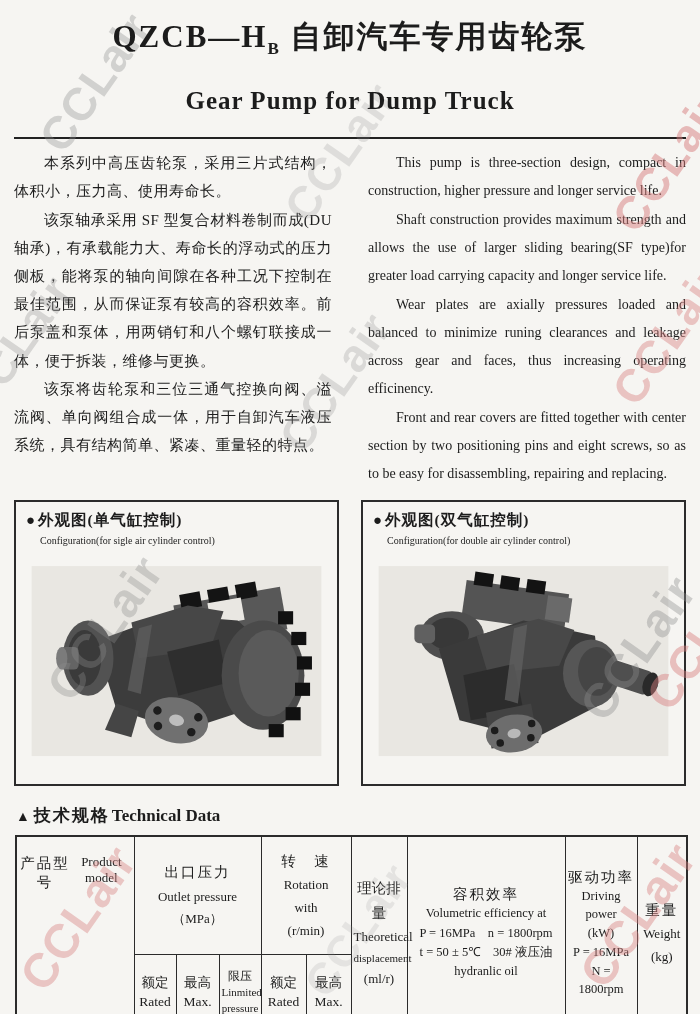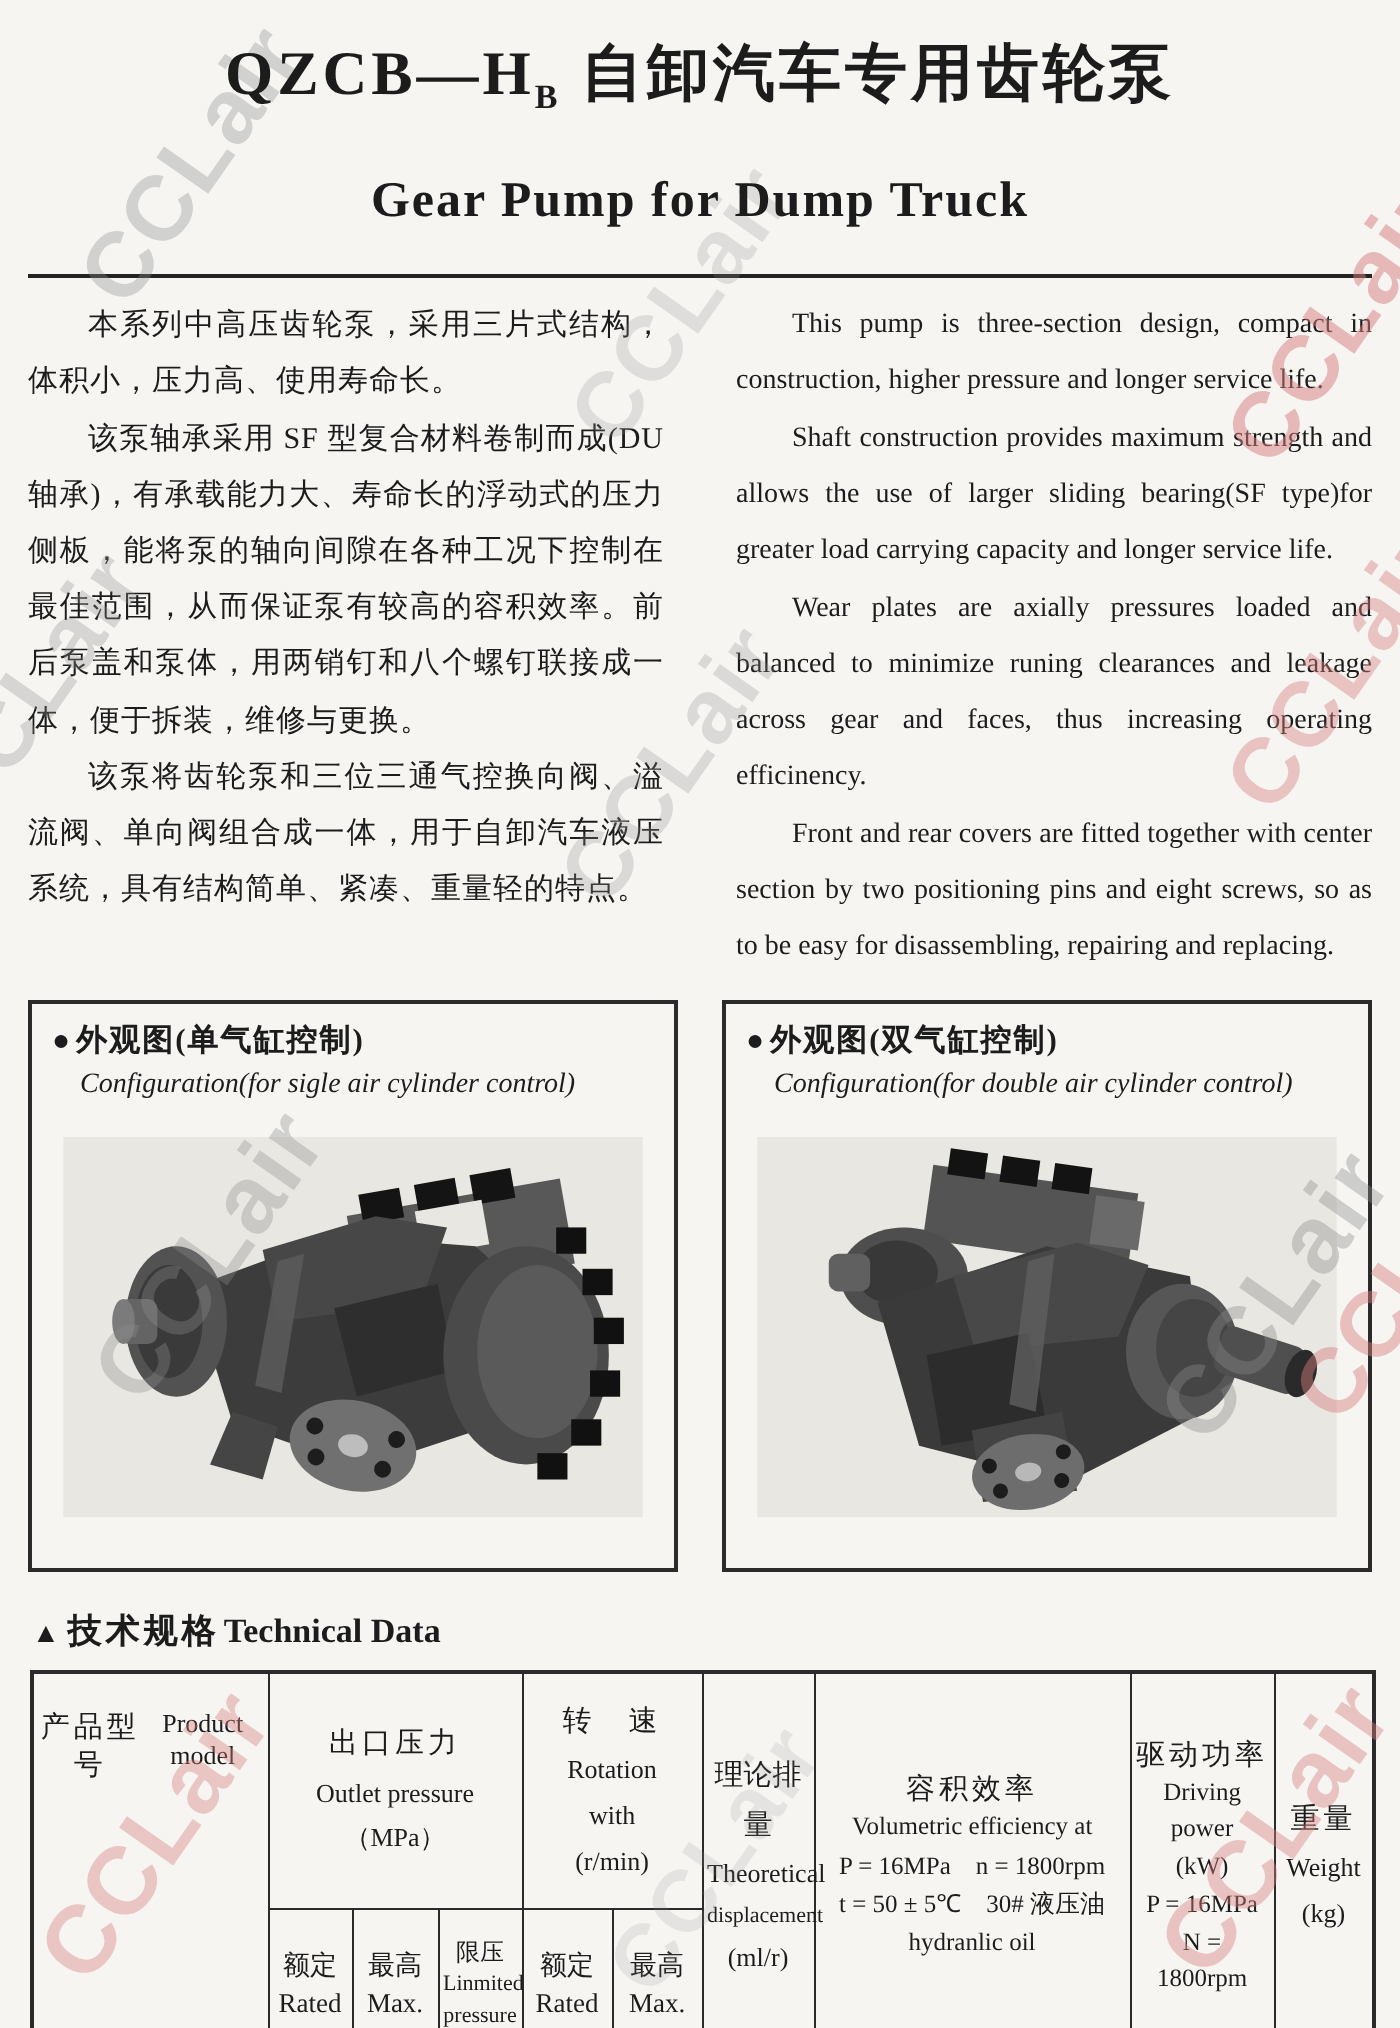--- a/index.html
+++ b/index.html
@@ -23,21 +23,21 @@
   .cols{display:flex;gap:36px;padding:10px 14px 0 14px;}
   .col{flex:1;text-align:justify;}
   .col-cn p{margin:0;font-size:15px;line-height:1.88;text-indent:2em;letter-spacing:0.5px;}
   .col-en p{margin:0;font-size:14px;line-height:2.02;text-indent:2em;}
   
   .figs{display:flex;gap:22px;padding:12px 14px 0 14px;}
   .figbox{flex:1;border:2px solid #2b2b2b;height:286px;padding:8px 10px;box-sizing:border-box;
           display:flex;flex-direction:column;}
   .figcap-cn{font-size:15.5px;font-weight:bold;letter-spacing:1px;}
   .figcap-cn .bullet{font-size:15px;margin-right:2px;}
-  .figcap-en{font-size:14px;margin:4px 0 2px 14px;font-style:italic;}
+  .figcap-en{font-size:10px;margin:4px 0 2px 14px;}
   .photo{flex:1;display:flex;align-items:center;justify-content:center;}
   .photo svg{width:100%;height:100%;}
   
   .tech-head{padding:18px 14px 6px 16px;display:flex;align-items:baseline;gap:2px;}
   .tech-cn{font-size:17px;font-weight:bold;letter-spacing:2px;font-family:"Liberation Sans",sans-serif;}
   .tech-cn .tri{font-size:14px;margin-right:2px;}
   .tech-en{font-size:17px;font-weight:bold;}
   
   table{border-collapse:collapse;margin:2px 14px 0 15px;width:671px;table-layout:fixed;
         background:transparent;}

